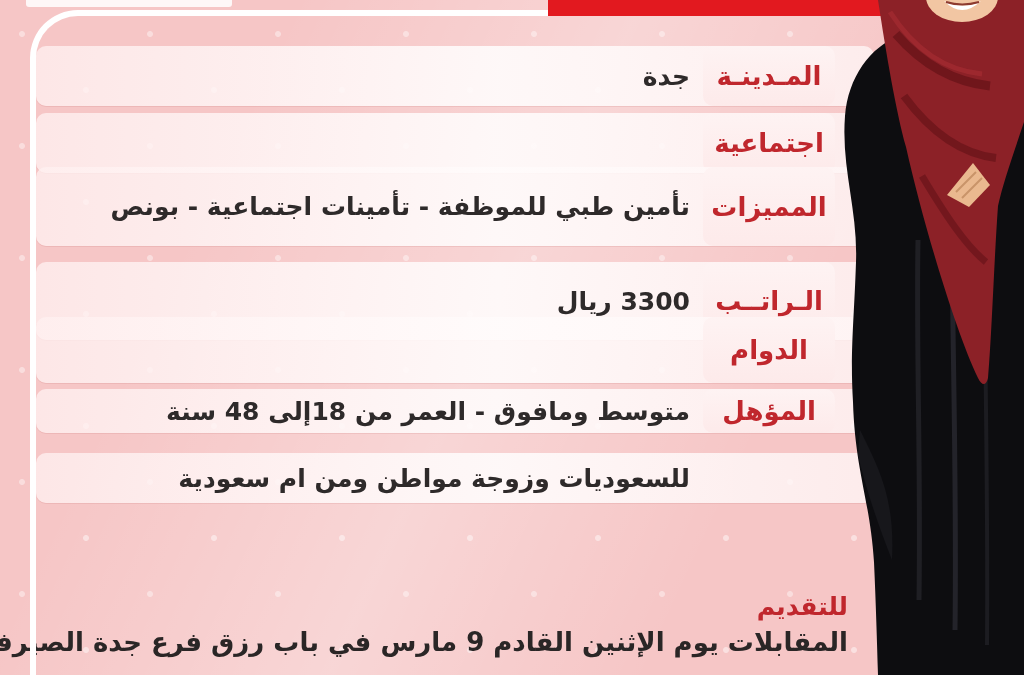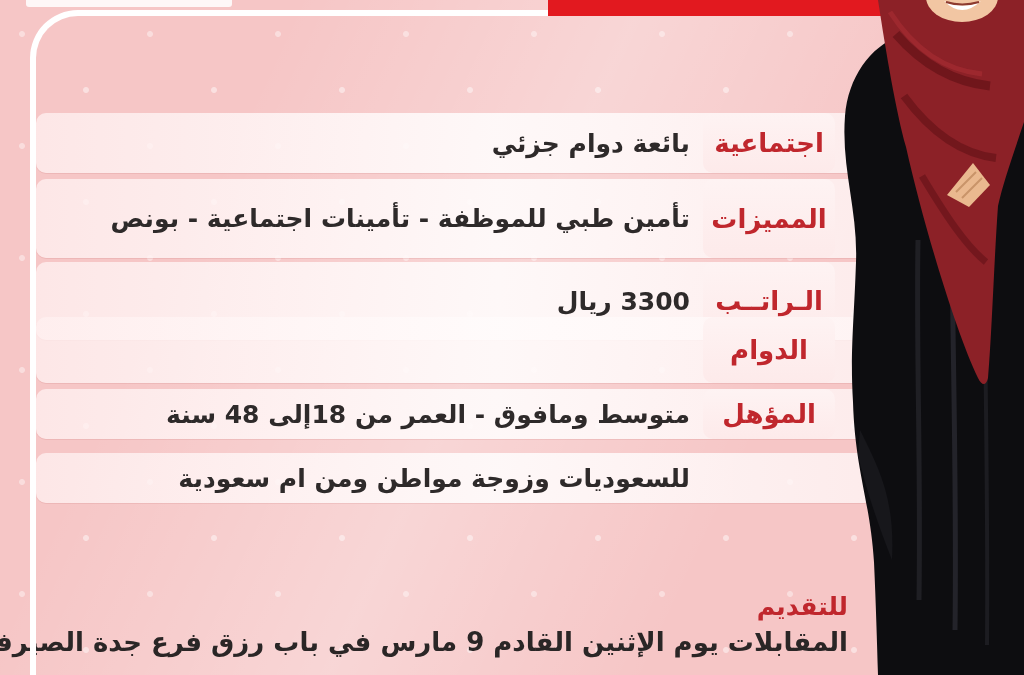--- a/index.html
+++ b/index.html
@@ -23,24 +23,24 @@
   
   .topbar{position:absolute;left:548px;top:0;width:476px;height:16px;background:#e2191f;z-index:3;}
   .topbar-right{position:absolute;left:893px;top:0;width:131px;height:46px;background:#e2191f;z-index:3;}
 
   
   .row{position:absolute;left:36px;width:838px;border-radius:10px;z-index:1;
     background:linear-gradient(270deg, rgba(255,246,246,.78), rgba(255,251,251,.92) 45%, rgba(255,240,240,.78));
     box-shadow:0 1px 0 rgba(201,116,116,.18);}
   .r1{top:46px;height:60px}
   .r2{top:113px;height:60px}
-  .r3{top:179px;height:79px}
+  .r3{top:167px;height:79px}
   .r4{top:262px;height:78px}
   .r5{top:317px;height:66px}
-  .r6{top:389px;height:50px}
+  .r6{top:389px;height:44px}
   .r7{top:453px;height:50px}
   .row-label{position:absolute;top:0;bottom:0;right:39px;width:132px;border-radius:10px;
     background:linear-gradient(180deg,#fef3f3,#fdeaea);
     display:flex;align-items:center;justify-content:center;
     color:#c0272d;font-weight:700;font-size:26px;direction:rtl;white-space:nowrap;}
   .row-value{position:absolute;top:0;bottom:0;right:184px;left:14px;
     display:flex;align-items:center;direction:rtl;text-align:right;
     color:#2e2a2a;font-weight:700;font-size:25px;white-space:nowrap;}
 
   
@@ -55,22 +55,25 @@
 </head>
 <body>
 
 <div class="canvas">
 
   <div class="top-chip"></div>
   <div class="frame"></div>
   <div class="topbar"></div>
   <div class="topbar-right"></div>
 
+  <div class="row r1">
+    <div class="row-value">جدة</div>
+    <div class="row-label">المـدينـة</div>
+  </div>
   <div class="row r2">
-    <div class="row-value">بائعة دوام جزئي</div>
     <div class="row-label">اجتماعية</div>
   </div>
   <div class="row r3">
     <div class="row-value">تأمين طبي للموظفة - تأمينات اجتماعية - بونص</div>
     <div class="row-label">المميزات</div>
   </div>
   <div class="row r4">
     <div class="row-value">3300 ريال</div>
     <div class="row-label">الـراتــب</div>
   </div>

